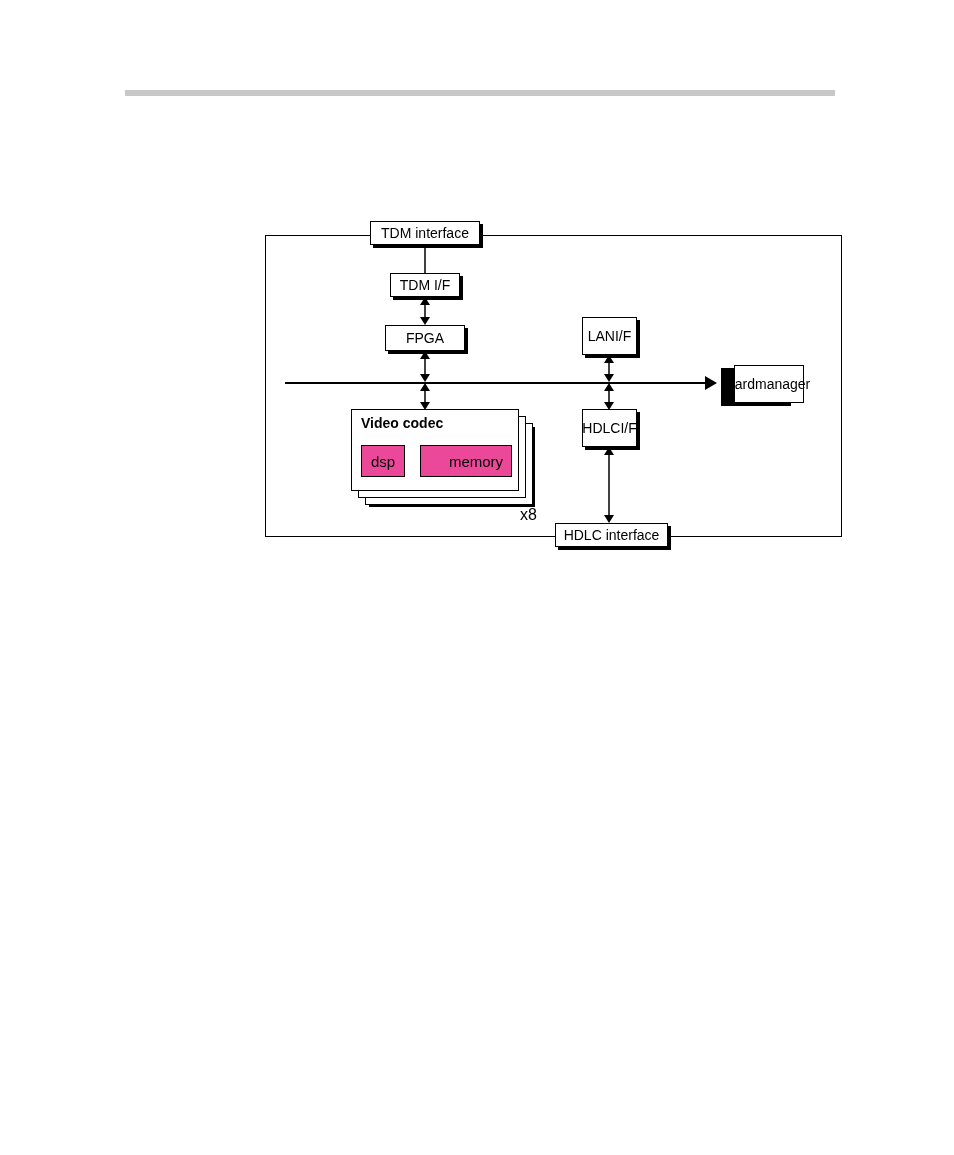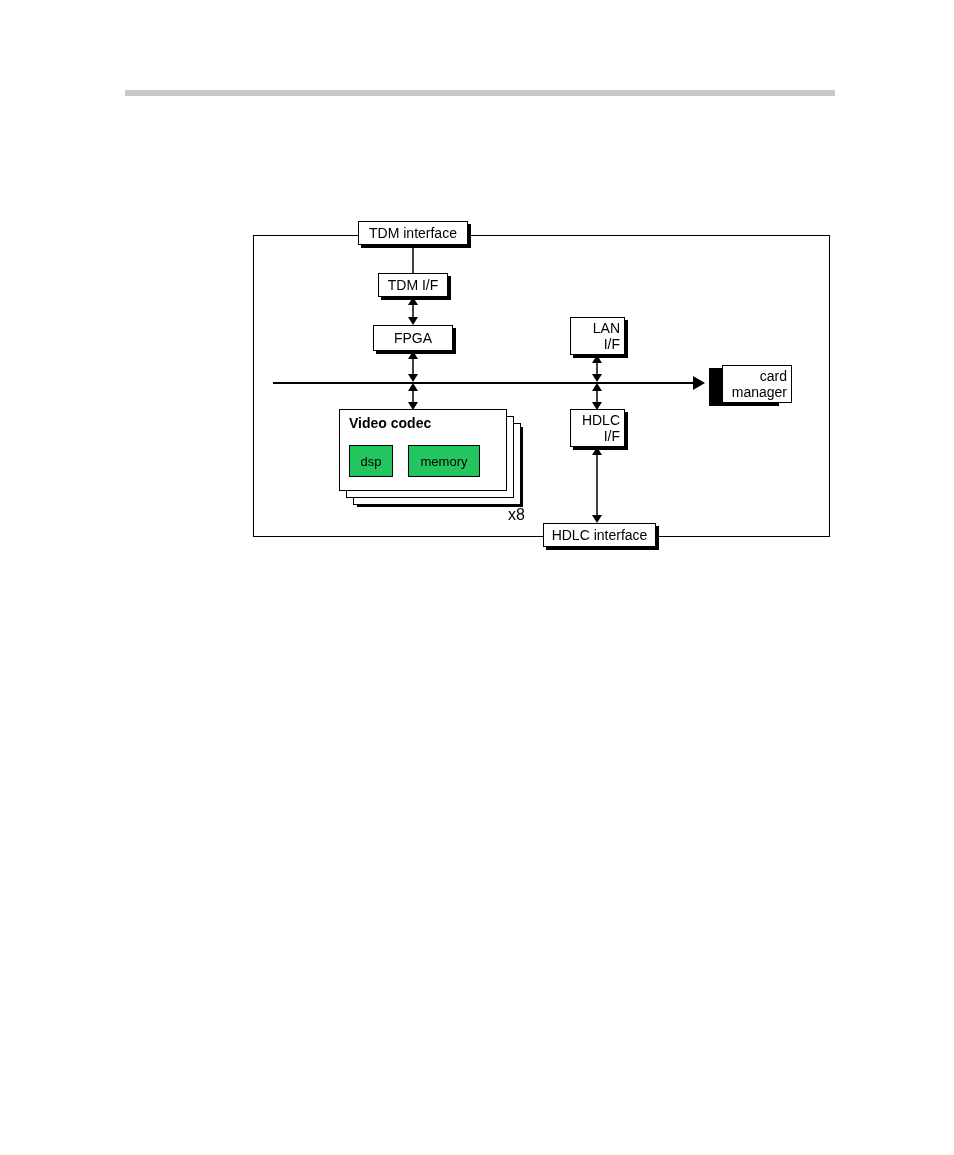--- a/index.html
+++ b/index.html
@@ -15,21 +15,21 @@
   .top-rule {
     position: absolute;
     left: 125px;
     top: 90px;
     width: 710px;
     height: 6px;
     background: #c8c8c8;
   }
   .diagram-stage {
     position: absolute;
-    left: 253px;
+    left: 265px;
     top: 220px;
     width: 462px;
     height: 330px;
   }
   .outer-box {
     position: absolute;
     left: 0;
     top: 15px;
     width: 575px;
     height: 300px;
@@ -45,33 +45,32 @@
     background: #fff;
     border: 1.5px solid #000;
     text-align: center;
     display: flex;
     align-items: center;
     justify-content: center;
     padding: 2px 4px;
     box-sizing: border-box;
   }
   .plain-box.twoline {
-    flex-direction: column;
+    flex-direction: row;
     line-height: 1.15;
-    align-items: flex-end;
   }
   .small-box {
     position: absolute;
-    background: #22c55e;
+    background: #ec4899;
     border: 1.5px solid #000;
     text-align: right;
     display: flex;
     align-items: center;
     justify-content: center;
-    font-size: 13px;
+    font-size: 15px;
   }
   .video-outer {
     position: absolute;
     background: #fff;
     border: 1.5px solid #000;
   }
   .video-label {
     position: absolute;
     font-size: 14px;
     font-weight: bold;
@@ -142,21 +141,21 @@
   </svg>
 
   <div class="shadow-box" style="left:104px; top:207px; width:166px; height:80px;"></div>
   <div class="video-outer" style="left:100px; top:203px; width:166px; height:80px;"></div>
   <div class="video-outer" style="left:93px; top:196px; width:166px; height:80px;"></div>
   <div class="video-outer" style="left:86px; top:189px; width:166px; height:80px;"></div>
   <div class="video-label" style="left:96px; top:195px;"><span>Video codec</span></div>
   <div class="small-box" style="left:96px; top:225px; width:42px; height:30px;">
     <span>dsp</span>
   </div>
-  <div class="small-box" style="left:155px; top:225px; width:70px; height:30px;">
+  <div class="small-box" style="left:155px; top:225px; width:70px; height:30px;padding-left:20px;">
     <span>memory</span>
   </div>
   <div class="x8-label" style="left:255px; top:286px;"><span>x8</span></div>
 
   <div class="shadow-box" style="left:320px; top:100px; width:55px; height:38px;"></div>
   <div class="plain-box twoline" style="left:317px; top:97px; width:55px; height:38px;">
     <span>LAN</span>
     <span>I/F</span>
   </div>
 

